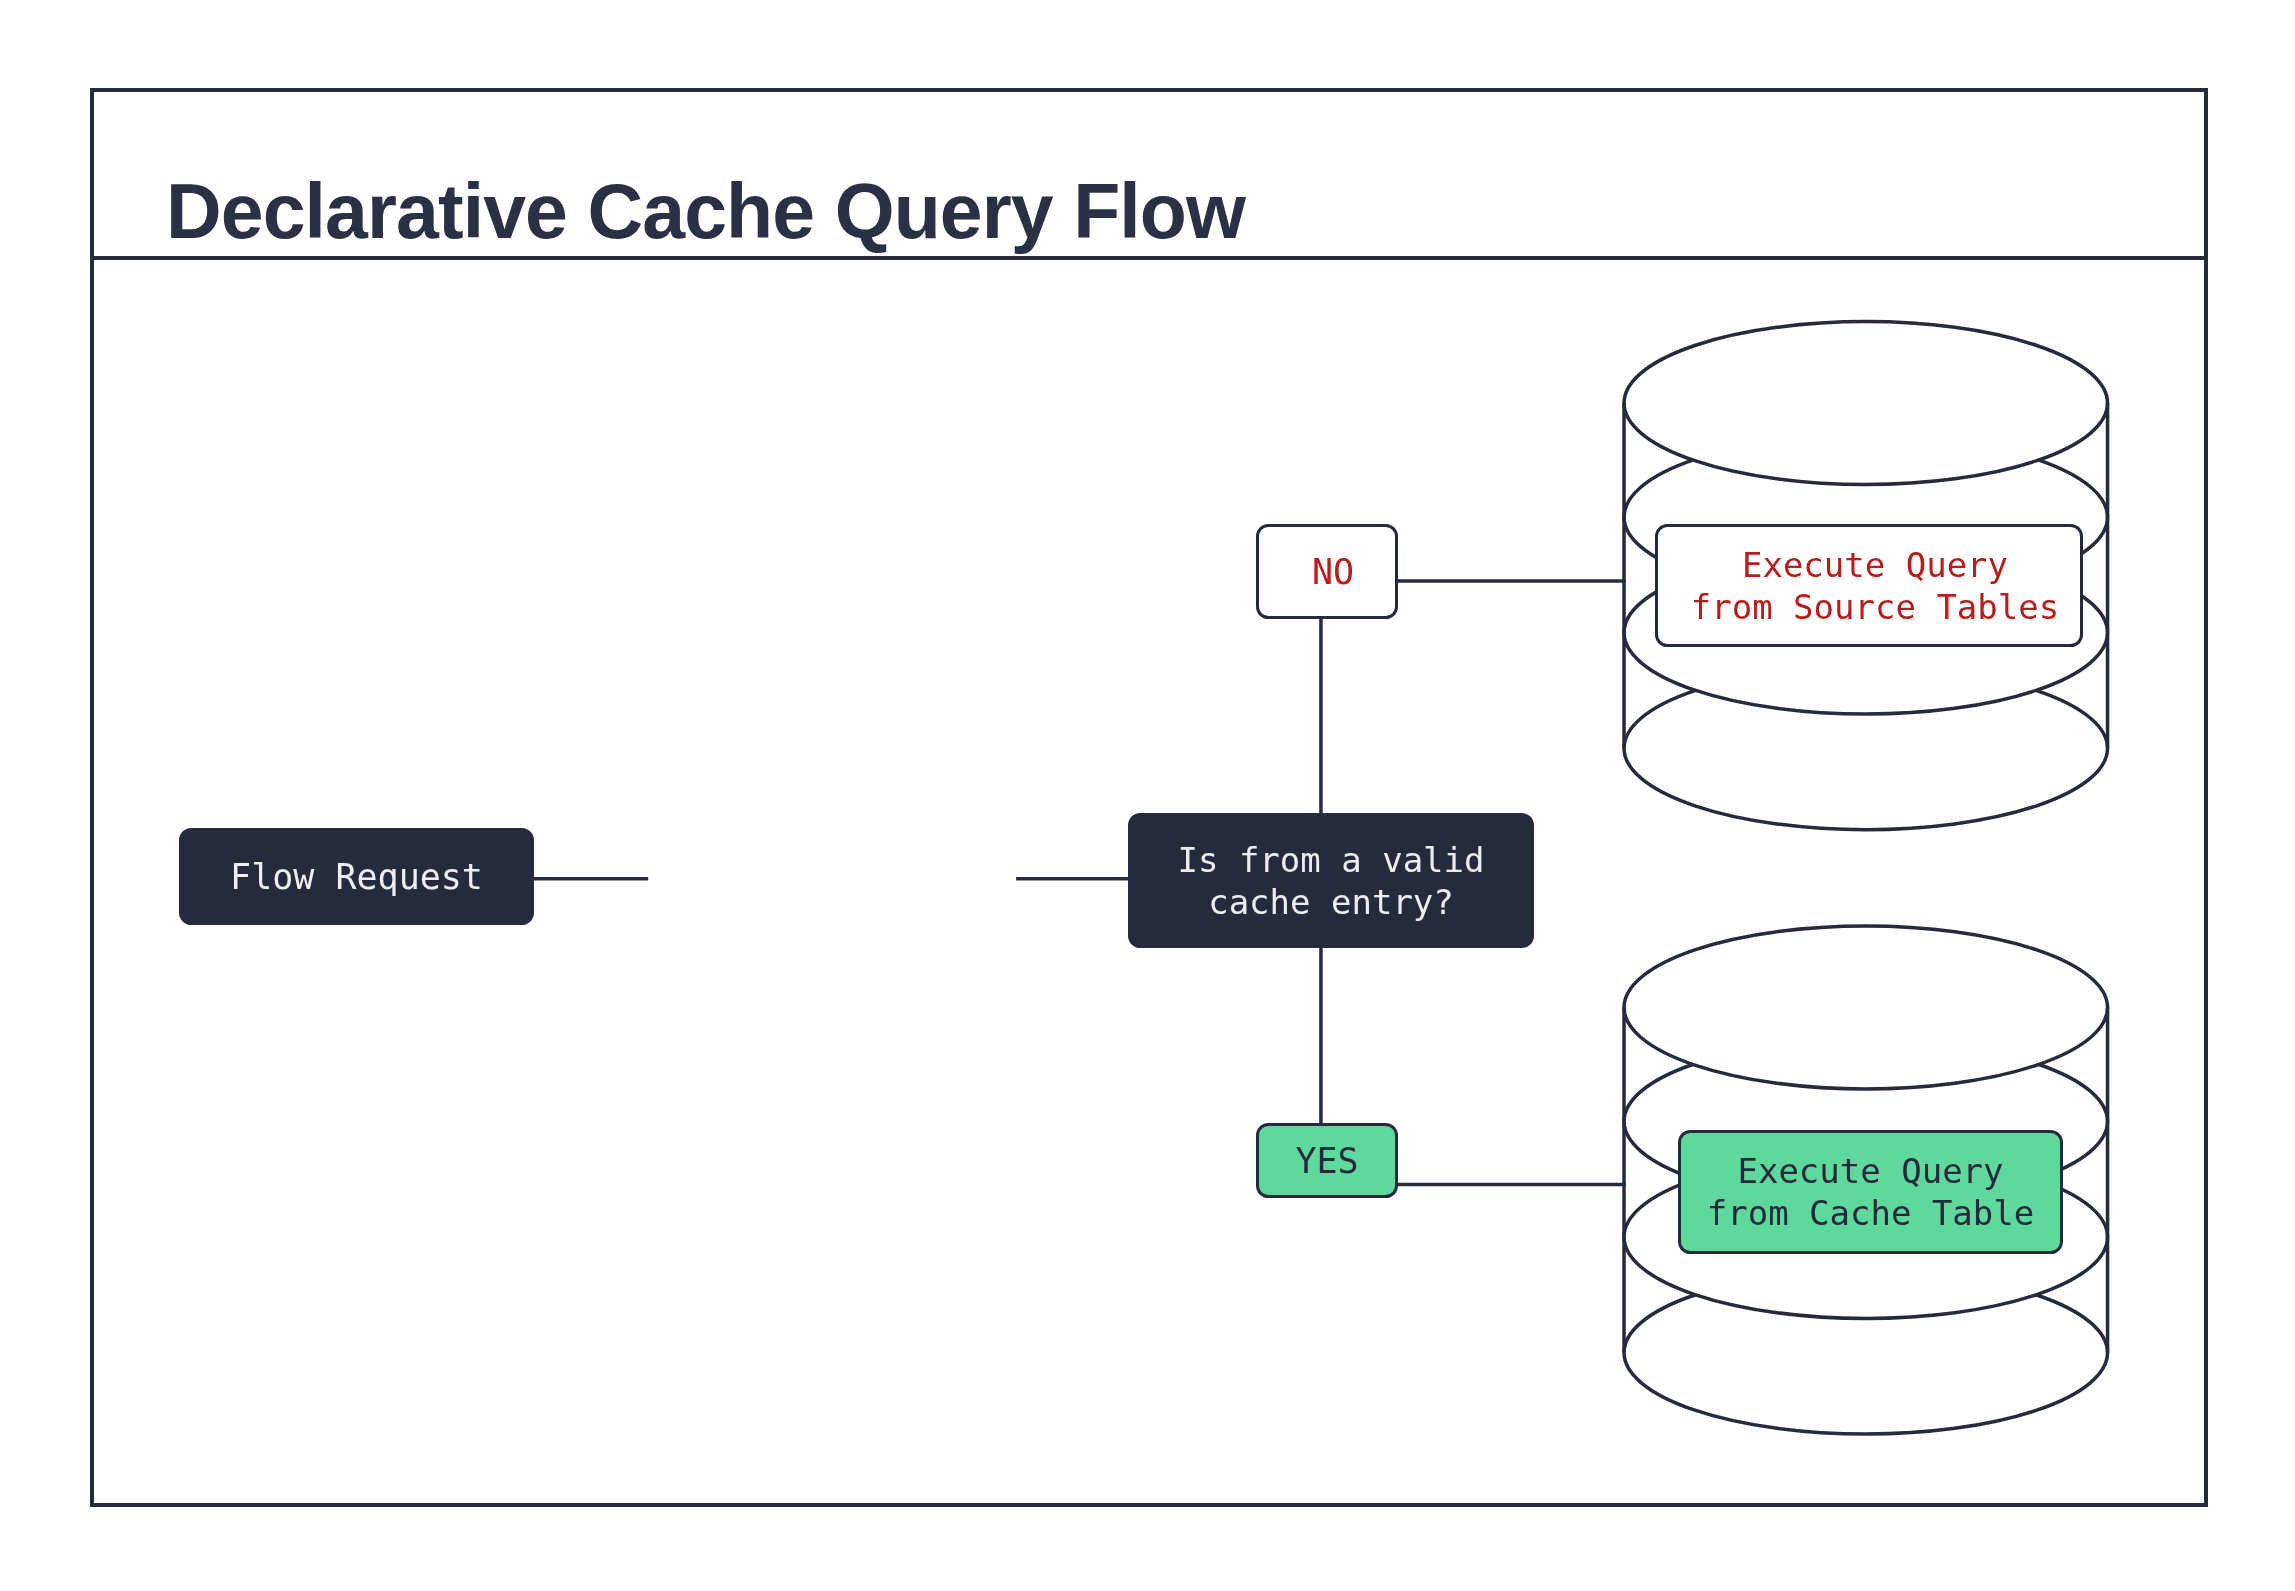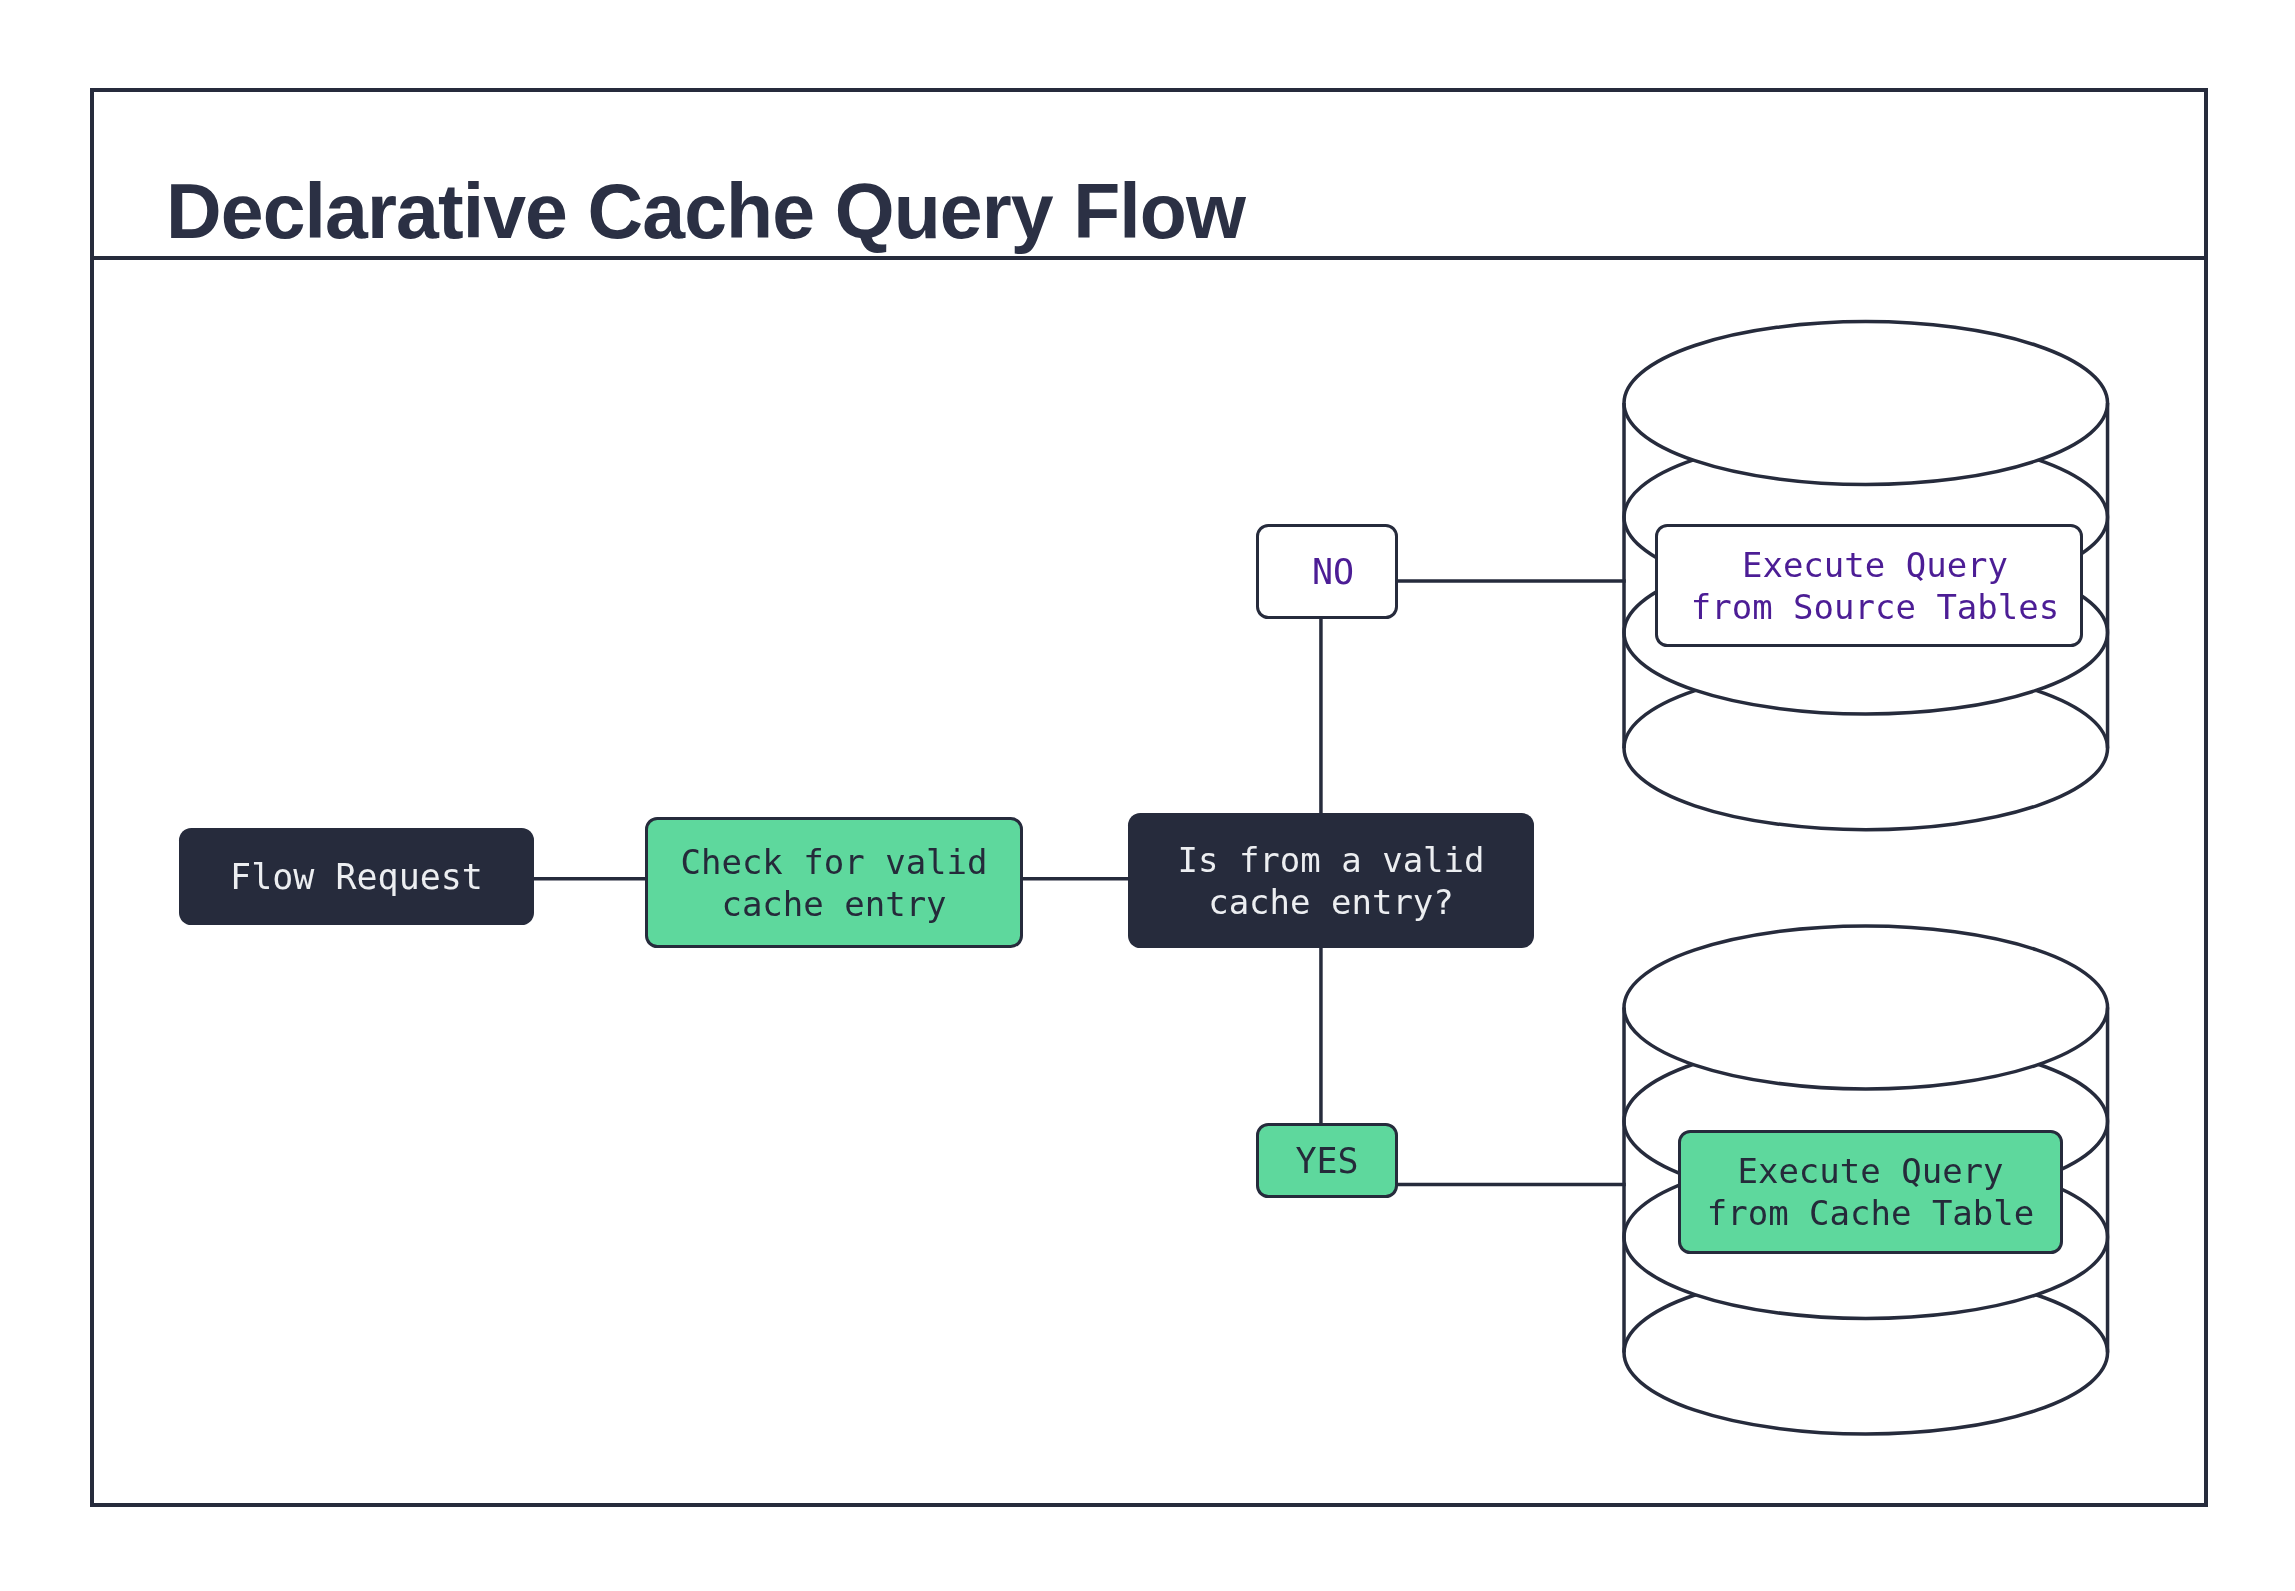--- a/index.html
+++ b/index.html
@@ -64,21 +64,21 @@
     text-align: center;
     border-radius: 12.3px;
     font-family: "DejaVu Sans Mono", monospace;
     font-size: 34px;
     line-height: 42px;
     font-weight: 500;
     white-space: pre-line;
   }
   .node.dark   { background: #262b3c; color: #eceef1; }
   .node.green  { background: #5ed89d; color: #252a3a; border: 3.5px solid #262b3c; }
-  .node.light  { background: #ffffff; color: #4c1d95; border: 3.5px solid #262b3c; padding-left: 12px; }
+  .node.light  { background: #ffffff; color: #b91c1c; border: 3.5px solid #262b3c; padding-left: 12px; }
 
   .n-query    { left: 179px;  top: 828px;  width: 355px; height: 97px; font-size: 35px; color: #fafbfd; }
   .n-check    { left: 645px;  top: 817px;  width: 378px; height: 131px; }
   .n-decision { left: 1128px; top: 813px;  width: 406px; height: 135px; }
   .n-no       { left: 1256px; top: 524px;  width: 142px; height: 95px; font-size: 35px; }
   .n-yes      { left: 1256px; top: 1123px; width: 142px; height: 75px; font-size: 35px; }
   .n-srclabel { left: 1655px; top: 524px;  width: 428px; height: 123px; }
   .n-cachelbl { left: 1678px; top: 1130px; width: 385px; height: 124px; }
 </style>
 </head>
@@ -116,22 +116,20 @@
   </svg>
 
   <div class="frame">
     <div class="title-section">
       <div class="title-text">Declarative Cache Query Flow</div>
     </div>
   </div>
 
   <div class="node dark n-query">Flow Request</div>
 
-  <div class="node green n-check">Check for valid
-cache entry</div>
 
   <div class="node dark n-decision">Is from a valid
 cache entry?</div>
 
   <div class="node light n-no">NO</div>
 
   <div class="node green n-yes">YES</div>
 
   <div class="node light n-srclabel">Execute Query
 from Source Tables</div>

